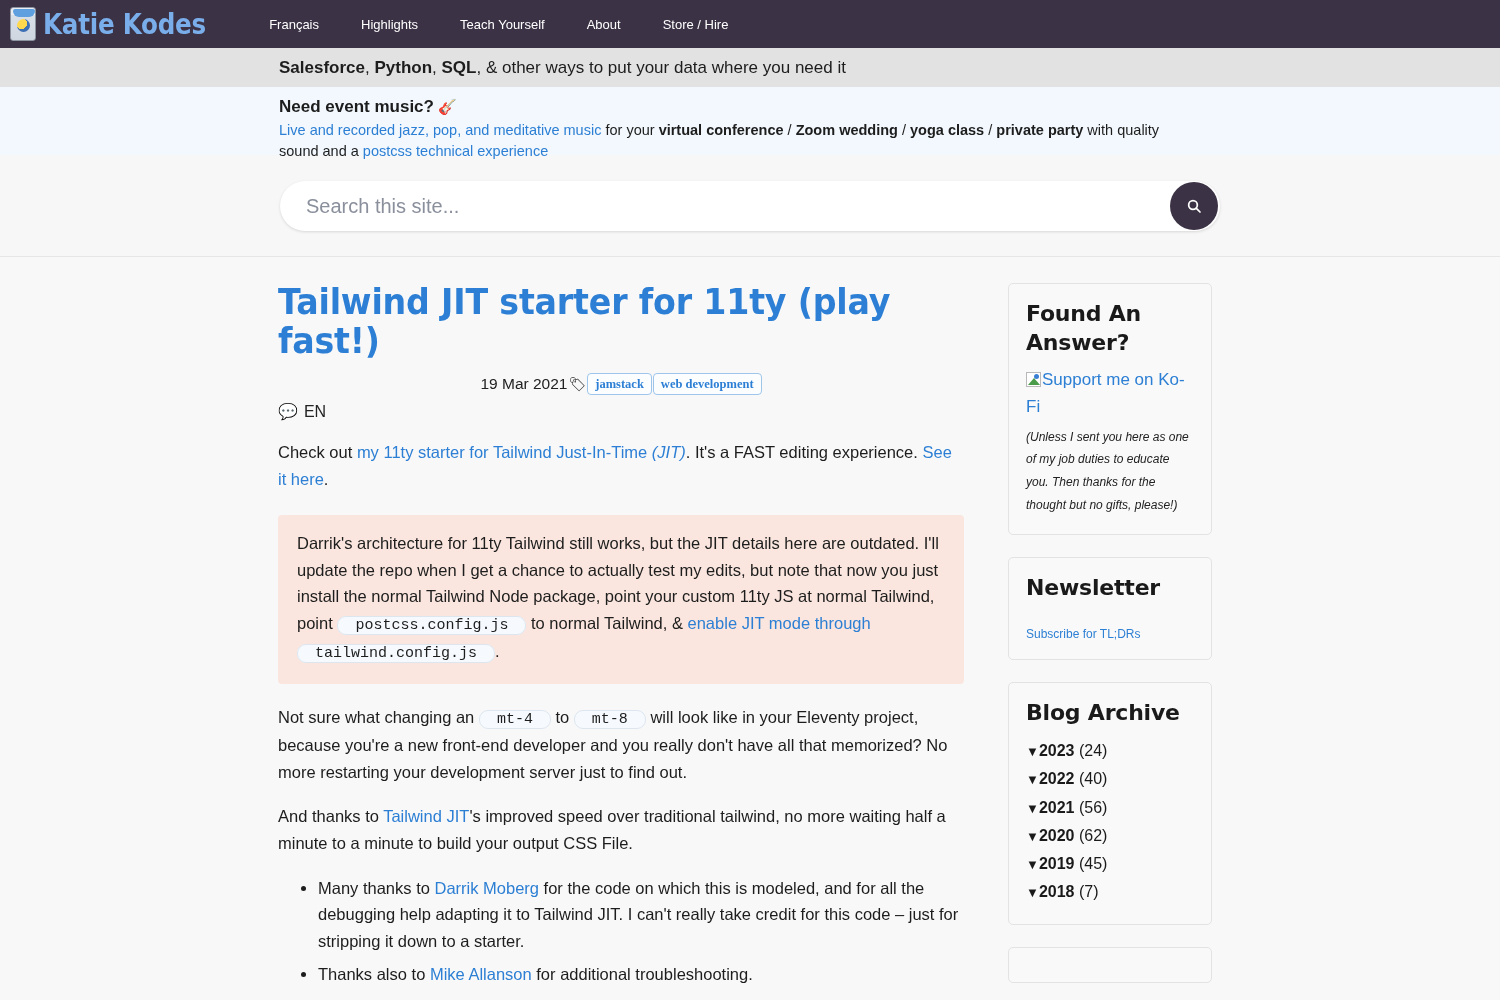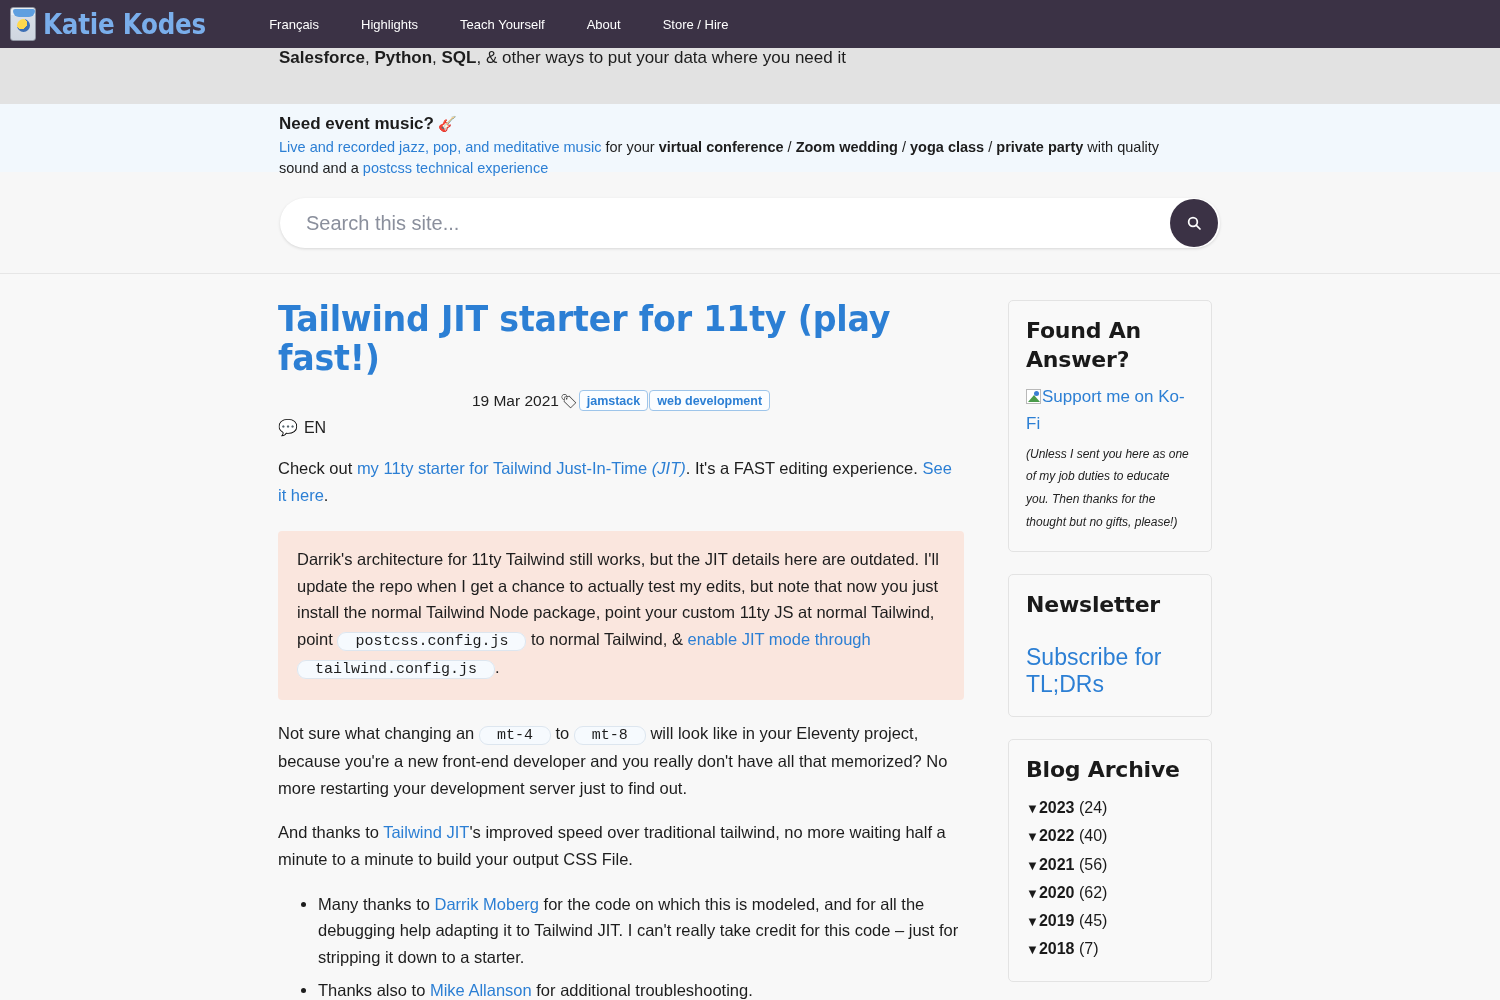--- a/index.html
+++ b/index.html
@@ -48,22 +48,22 @@
   }
   .navlinks { display:flex; align-items:center; gap: 0; }
   .navlink {
     color:#ffffff; text-decoration:none; font-size: 13px;
     padding: 6px 21px; white-space: nowrap;
   }
 
   
   .tagline {
     background:#e2e2e2;
-    height: 56px;
-    display:flex; 
+    height: 39px;
+    display:flex; align-items:center;
     padding-left: 279px;
     font-size: 17px; color:#1d1d1d;
   }
   .tagline b { font-weight: 700; }
 
   
   .music {
     background:#f2f8fd;
     padding: 10px 279px 14px 279px;
     height: 68px;
@@ -123,20 +123,21 @@
   }
   .meta { display:flex; align-items:center; gap:1px; font-size:15px; color:#222;justify-content:center; }
   .meta .date { font-size: 15.5px; }
   .tagicon { font-size: 14px; }
   .chip {
     border:1px solid #9ec5ea; border-radius: 4px;
     background:#fbfdff; color:#2c7fd4;
     font-size: 12.5px; font-weight:700;
     padding: 2.5px 7px; text-decoration:none;
     white-space: nowrap;
+    font-family: Liberation Serif, serif;
   }
   .lang { display:flex; align-items:center; gap:6px; margin-top: 7px; font-size:16px; color:#222; }
 
   .main p { font-size: 16.5px; line-height: 1.62; color:#1d1d1d; margin: 18px 0; }
   .main a { color:#2c7fd4; text-decoration:none; }
   .main a i, .main i { font-style: italic; }
 
   .callout {
     background:#fae6de;
     border-radius: 4px;
@@ -173,21 +174,21 @@
   .brokenimg::before {
     content:""; position:absolute; left:1px; bottom:1px;
     border-left:6px solid transparent; border-right:6px solid transparent;
     border-bottom:7px solid #4a9b4a;
   }
   .brokenimg::after {
     content:""; position:absolute; right:1px; top:1px; width:5px; height:5px;
     border-radius:50%; background:#3b7fd4;
   }
   .kofi-note { font-size:12px; font-style:italic; color:#222; line-height:1.88; margin-top:6px; }
-  .card .linkrow { font-size:23px;margin-top:24px; }
+  .card .linkrow { font-size:12px;margin-top:24px; }
   .card .linkrow a { color:#2c7fd4; text-decoration:none; }
 
   .archive-list { list-style:none; margin:0; padding:0; }
   .archive-list li { font-size:16px; color:#1a1a1a; line-height: 1.76; }
   .archive-list a { text-decoration:none; color:#1a1a1a; }
   .archive-list .yr { font-weight:700; }
   .archive-list .cnt { font-weight:400; }
   .caret { font-size: 13px; }
 </style>
 </head>

